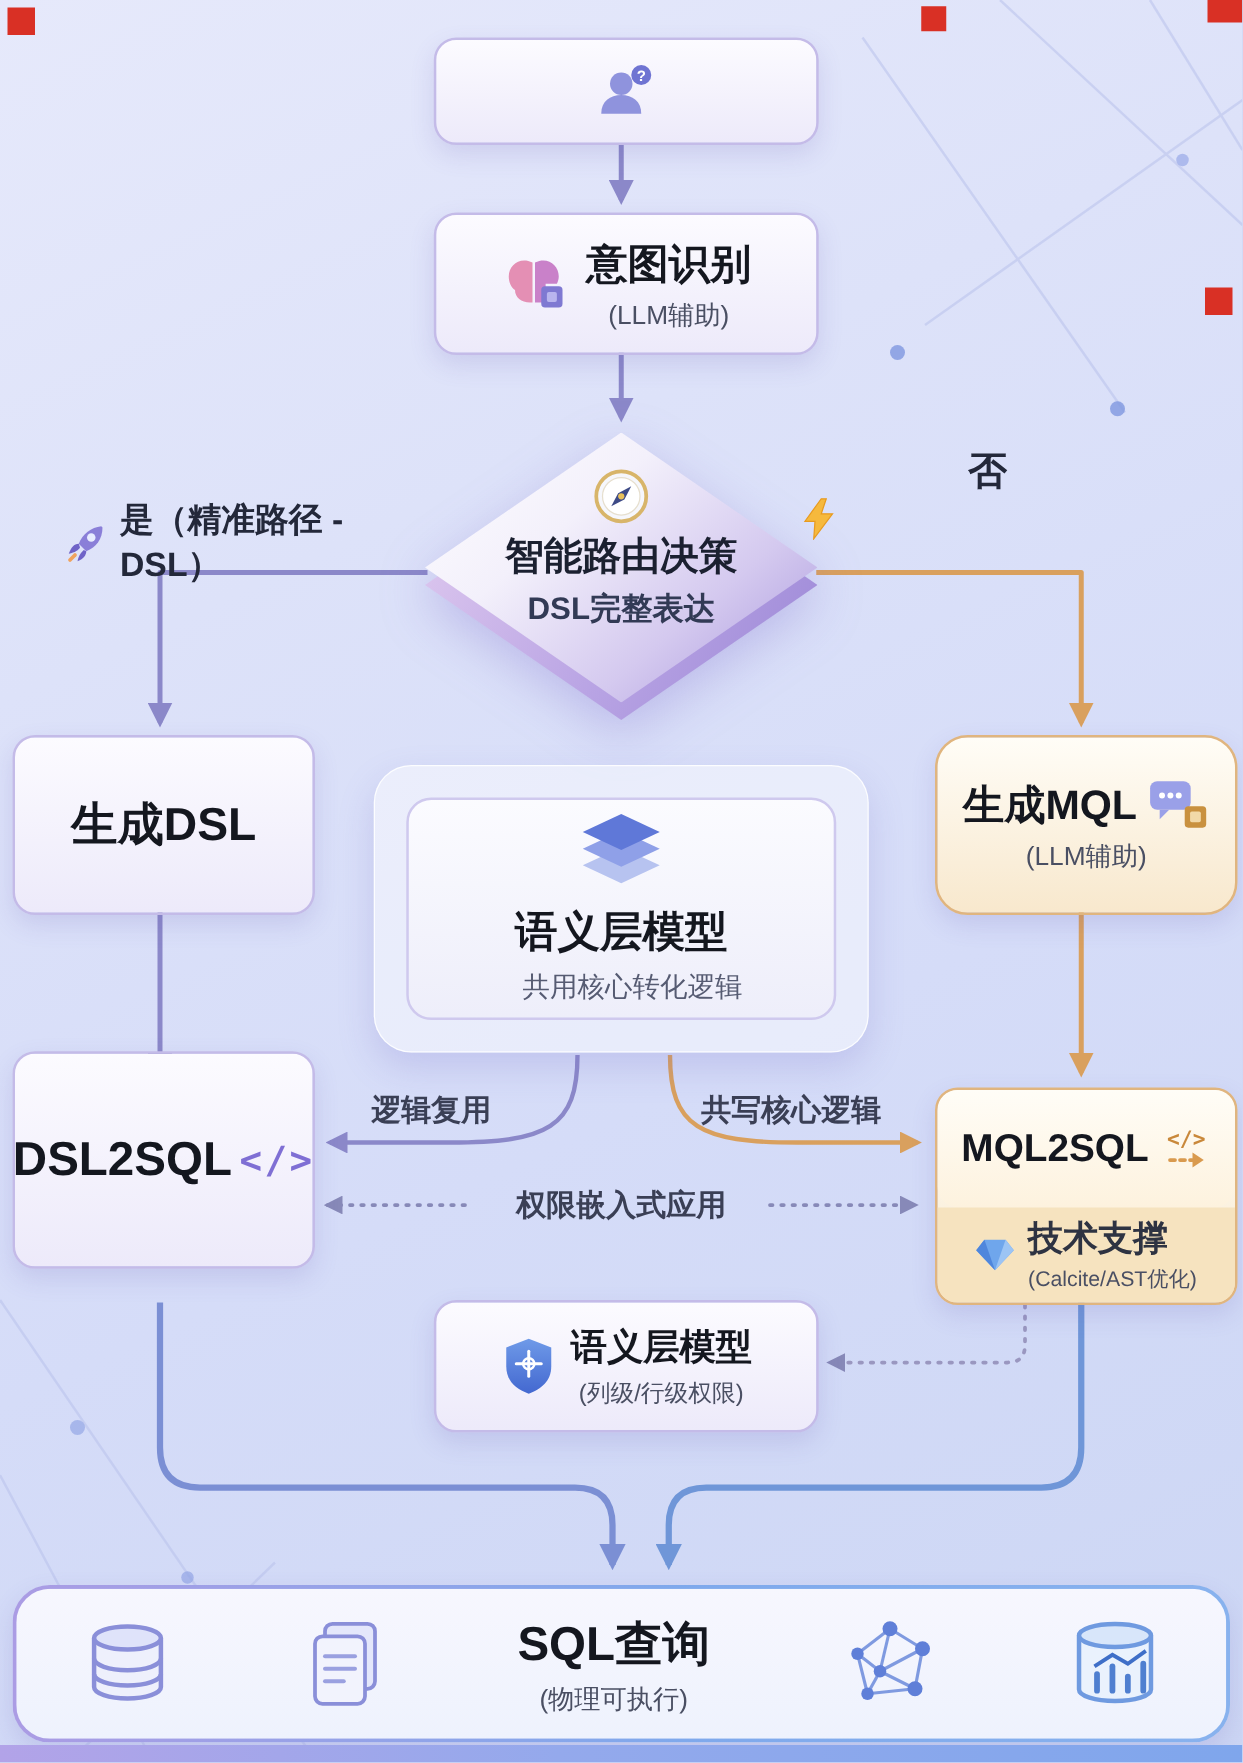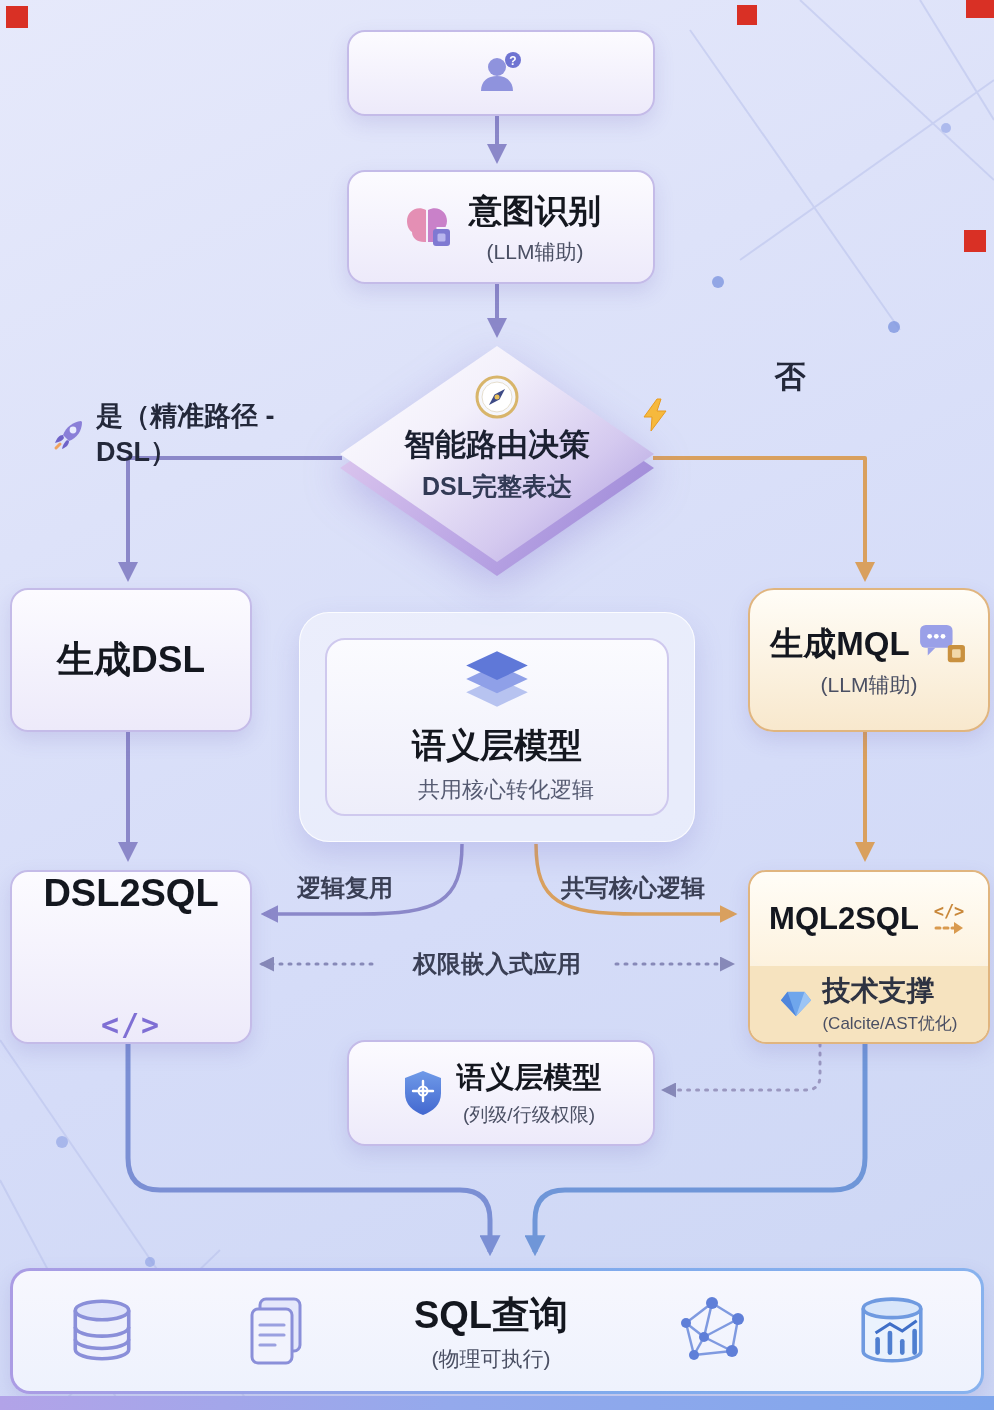--- a/index.html
+++ b/index.html
@@ -49,35 +49,35 @@
   
   .n-semantic-outer{position:absolute;left:299px;top:612px;width:396px;height:230px;z-index:2;
       border-radius:30px;background:rgba(255,255,255,.45);border:1px solid rgba(255,255,255,.85);
       padding:25px;box-sizing:border-box;box-shadow:0 12px 28px rgba(120,110,200,.22);}
   .n-semantic-inner{width:100%;height:100%;border-radius:20px;border:2px solid #cfc9ee;
       background:linear-gradient(180deg,rgba(252,252,255,.95),rgba(238,238,250,.95));
       display:flex;flex-direction:column;align-items:center;justify-content:center;gap:4px;box-sizing:border-box;}
   .sem-title{font-size:34px;font-weight:bold;color:#14171f;margin-top:6px;}
   .sem-sub{font-size:22px;color:#565b72;margin-top:2px;margin-left:18px;}
   
-  .n-dsl2sql{left:10px;top:870px;width:238px;height:170px;flex-direction:column;gap:6px;justify-content:space-between;}
+  .n-dsl2sql{left:10px;top:841px;width:238px;height:170px;gap:6px;}
   .code-glyph{font-family:"DejaVu Sans Mono","Liberation Mono",monospace;font-size:30px;font-weight:bold;
       color:#7f6fd4;letter-spacing:2px;}
   .n-mql2sql{left:748px;top:870px;width:238px;height:170px;flex-direction:column;align-items:stretch;
       justify-content:flex-start;overflow:hidden;padding:0;}
   .mql-top{flex:1.1;display:flex;align-items:center;justify-content:center;gap:10px;
       background:linear-gradient(180deg,#fffdf7,#fdf2de);border-radius:17px;}
   .mql-top .ttl{font-size:31px;font-weight:bold;color:#14171f;}
   .mql-support{flex:0.9;display:flex;align-items:center;justify-content:center;gap:10px;background:#f6e3bf;}
   .mql-support .st{font-size:28px;font-weight:bold;color:#2e3342;}
   .mql-support .ss{font-size:17px;color:#4a4f63;margin-top:2px;}
   
   .n-perm{left:347px;top:1040px;width:304px;height:102px;}
   
-  .n-bottom{left:10px;top:1268px;width:974px;height:126px;border-radius:20px;
+  .n-bottom{left:10px;top:1268px;width:974px;height:126px;border-radius:30px;
       border:3px solid transparent;
       background:linear-gradient(180deg,#f7f7fe,#eef2fd) padding-box,
                  linear-gradient(90deg,#ab9ce4,#7fa9ec 55%,#88b2ee) border-box;
       display:flex;align-items:center;justify-content:space-between;
       padding:4px 52px;box-sizing:border-box;}
   .bottom-strip{position:absolute;left:0;top:1396px;width:994px;height:14px;z-index:2;
       background:linear-gradient(90deg,#b2a3e8 0%,#94a9ec 45%,#7fa6ec 100%);}
   
   .lbl{position:absolute;z-index:3;font-weight:bold;font-size:24px;color:#3a3f55;text-align:center;}
   .lbl-reuse{left:260px;top:872px;width:170px;}

